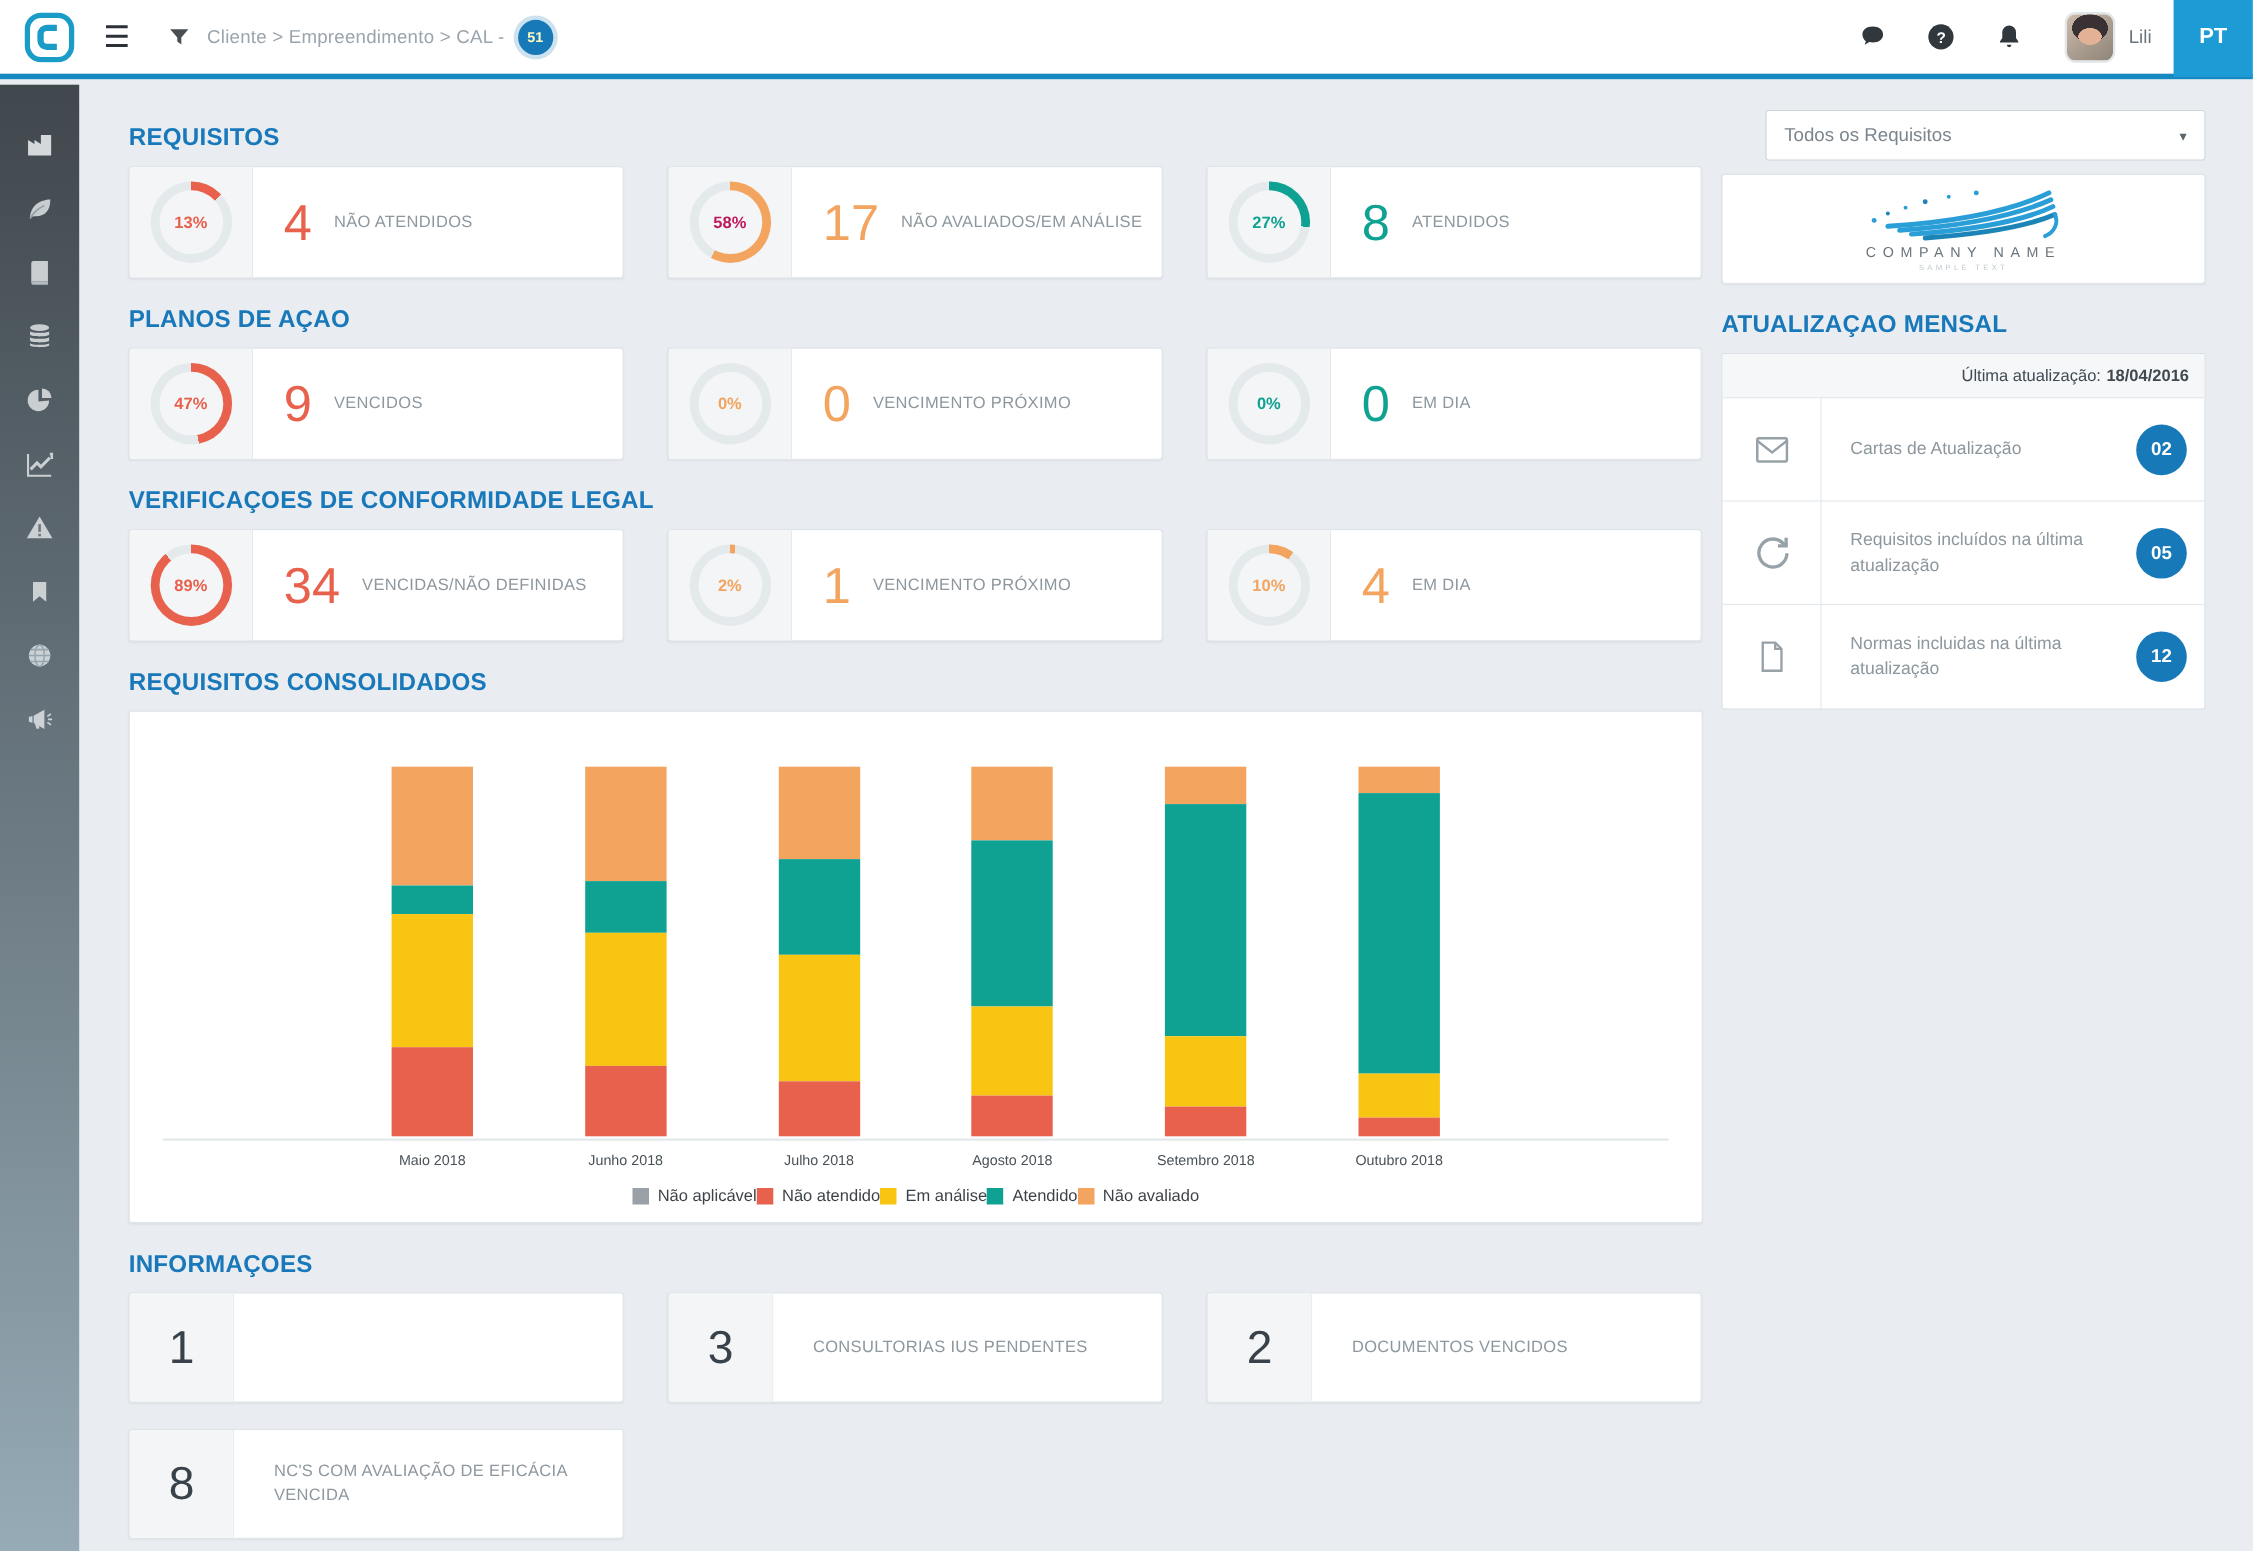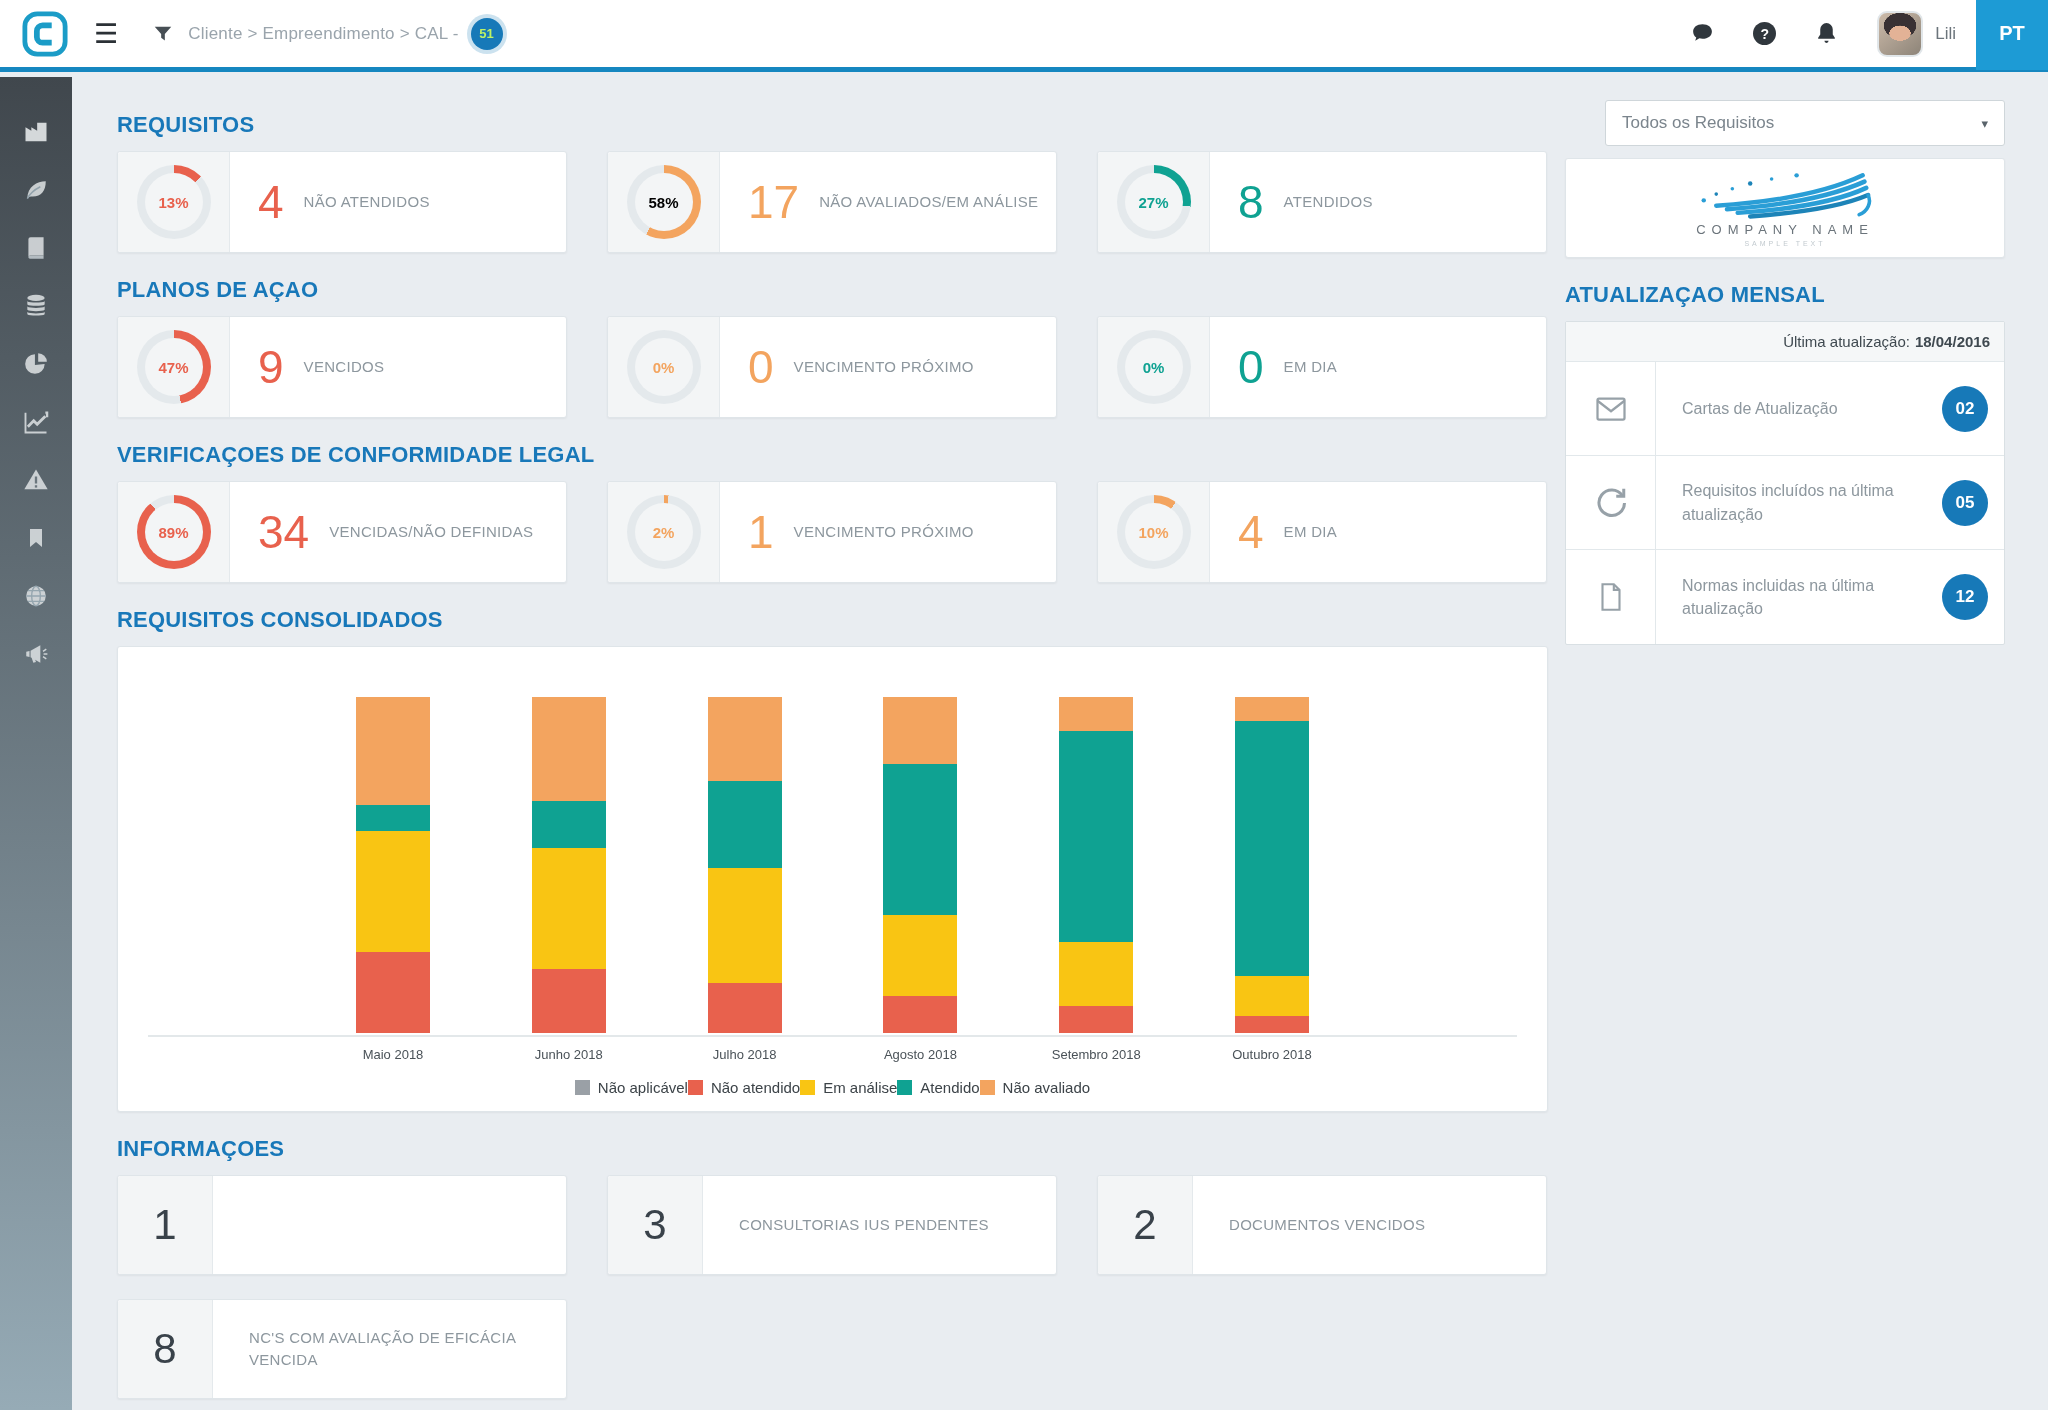--- a/index.html
+++ b/index.html
@@ -8,21 +8,21 @@
 
   
   .navbar { position:absolute; top:0; left:0; width:2048px; height:72px;
     background:#ffffff; border-bottom:5px solid #1687c0;
     display:flex; align-items:center; z-index:20; }
   .logo-box { margin-left:22px; width:46px; height:46px; }
   .menu-glyph { margin-left:26px; font-size:27px; color:#2b3136; cursor:pointer; }
   .funnel { margin-left:34px; cursor:pointer; }
   .breadcrumb { margin-left:14px; font-size:17px; color:#9aa4ac; letter-spacing:.2px; }
   .bc-badge { margin-left:12px; width:32px; height:32px; border-radius:50%;
-    background:#1779b8; color:#bef264; font-size:13px; font-weight:bold;
+    background:#1779b8; color:#fef9c3; font-size:13px; font-weight:bold;
     display:flex; align-items:center; justify-content:center;
     box-shadow:0 0 0 4px rgba(23,121,184,.22); }
   .nav-right { margin-left:auto; display:flex; align-items:center; }
   .nav-ic { margin-right:38px; cursor:pointer; display:flex; align-items:center; }
   .help-circle { width:23px; height:23px; border-radius:50%; background:#30373d;
     color:#fff; font-size:14px; font-weight:bold; display:flex;
     align-items:center; justify-content:center; }
   .avatar { width:46px; height:46px; border-radius:10px; margin-right:12px;
     border:2px solid #e1e6e9; cursor:pointer;
     background:
@@ -234,21 +234,21 @@
         </div>
       <div class="stat-body">
           <span class="stat-value" style="color: rgb(232, 97, 77);">4</span>
           <span class="stat-label">NÃO ATENDIDOS</span>
         </div>
     </div>
     <div class="stat-card">
       <div class="stat-left">
           <div class="ring" style="background: conic-gradient(rgb(243, 164, 95) 58%, rgb(228, 233, 236) 0deg);">
             <div class="ring-inner">
-              <span class="pct" style="color: #000000;">58%</span>
+              <span class="pct" style="color: #be185d;">58%</span>
             </div>
           </div>
         </div>
       <div class="stat-body">
           <span class="stat-value" style="color: rgb(243, 164, 95);">17</span>
           <span class="stat-label">NÃO AVALIADOS/EM ANÁLISE</span>
         </div>
     </div>
     <div class="stat-card">
       <div class="stat-left">

